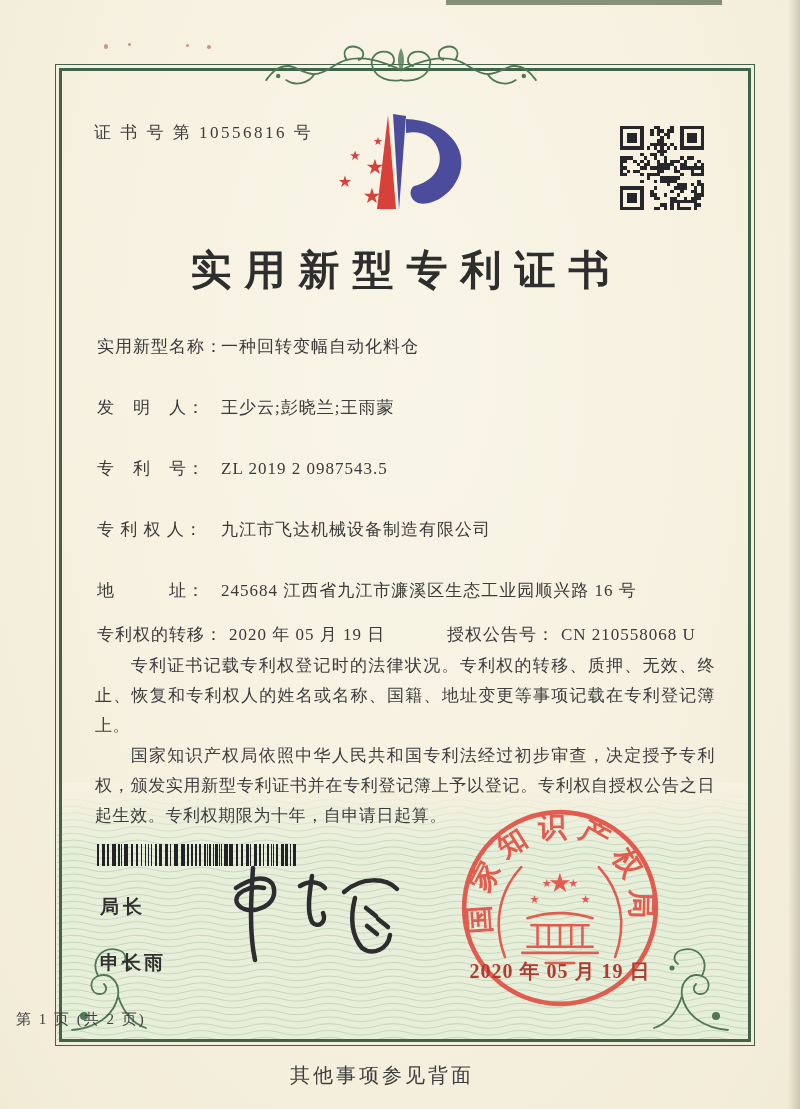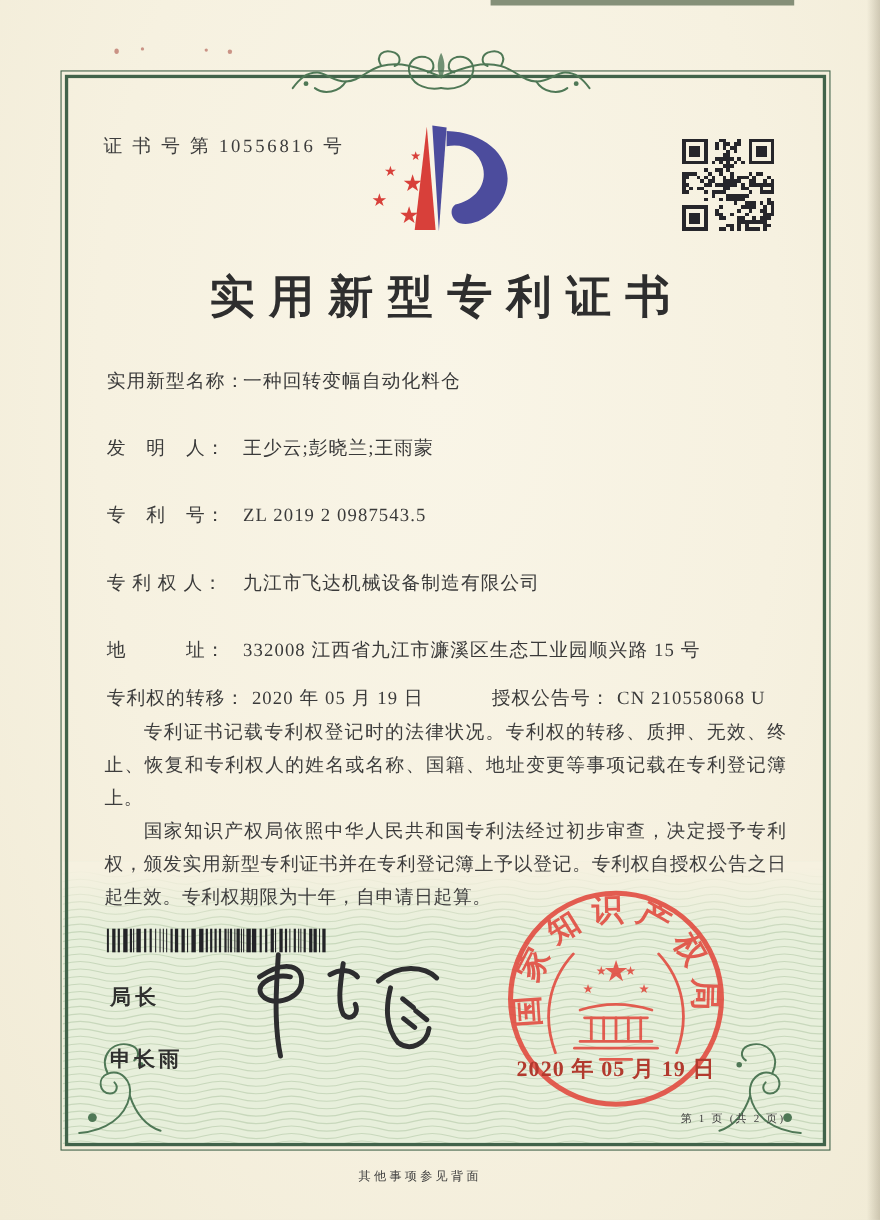--- a/index.html
+++ b/index.html
@@ -46,22 +46,22 @@
   
   .officer{position:absolute;left:100px;top:894px;z-index:6;font-family:"Liberation Sans","DejaVu Sans",sans-serif;color:#30302f;}
   .officer-title{font-size:19px;letter-spacing:4px;font-weight:700;}
   .officer-name{font-size:19px;letter-spacing:3px;font-weight:700;margin-top:30px;}
   .signature{position:absolute;left:208px;top:856px;z-index:5;}
   
   .seal{position:absolute;left:458px;top:806px;z-index:6;opacity:.88;}
   .seal-date{position:absolute;left:452px;top:958px;width:216px;text-align:center;font-size:20px;font-weight:600;
     color:#b23a2e;letter-spacing:1px;z-index:7;}
   
-  .page-number{position:absolute;left:16px;top:1010px;width:698px;text-align:right;font-size:10px;letter-spacing:2px;color:#3f3f3f;z-index:5;}
-  .back-note{position:absolute;left:0;top:1062px;width:764px;text-align:center;font-size:11px;letter-spacing:3px;color:#3c3c3c;z-index:5;}
+  .page-number{position:absolute;left:16px;top:1010px;width:698px;text-align:left;font-size:15px;letter-spacing:2px;color:#3f3f3f;z-index:5;}
+  .back-note{position:absolute;left:0;top:1062px;width:764px;text-align:center;font-size:20px;letter-spacing:3px;color:#3c3c3c;z-index:5;}
 </style>
 </head>
 <body>
 
 <div class="paper">
 
   <div class="top-sliver"></div>
   <div class="right-edge"></div>
   <div class="stain" style="left:104px;top:44px;width:4px;height:5px"></div>
   <div class="stain" style="left:128px;top:43px;width:3px;height:3px"></div>
@@ -444,21 +444,21 @@
       <rect x="22" y="24" width="1" height="1" fill="#26262b"></rect>
     </svg>
 
   <div class="title">实用新型专利证书</div>
 
   <div class="fields" id="fields">
       <div class="field-row"><span class="flabel">实用新型名称：</span><span class="fvalue">一种回转变幅自动化料仓</span></div>
       <div class="field-row"><span class="flabel">发　明　人：</span><span class="fvalue">王少云;彭晓兰;王雨蒙</span></div>
       <div class="field-row"><span class="flabel">专　利　号：</span><span class="fvalue">ZL 2019 2 0987543.5</span></div>
       <div class="field-row"><span class="flabel">专 利 权 人：</span><span class="fvalue">九江市飞达机械设备制造有限公司</span></div>
-      <div class="field-row"><span class="flabel">地　　　址：</span><span class="fvalue">332008 江西省九江市濂溪区生态工业园顺兴路 15 号</span></div>
+      <div class="field-row"><span class="flabel">地　　　址：</span><span class="fvalue">245684 江西省九江市濂溪区生态工业园顺兴路 16 号</span></div>
     </div>
 
   <div class="grant-row">
     <span class="flabel">专利权的转移：</span><span class="fvalue">2020 年 05 月 19 日</span>
     <span class="grant-right">
       <span class="flabel">授权公告号：</span><span class="fvalue">CN 210558068 U</span>
     </span>
   </div>
 
   <div class="paras" id="paras">

